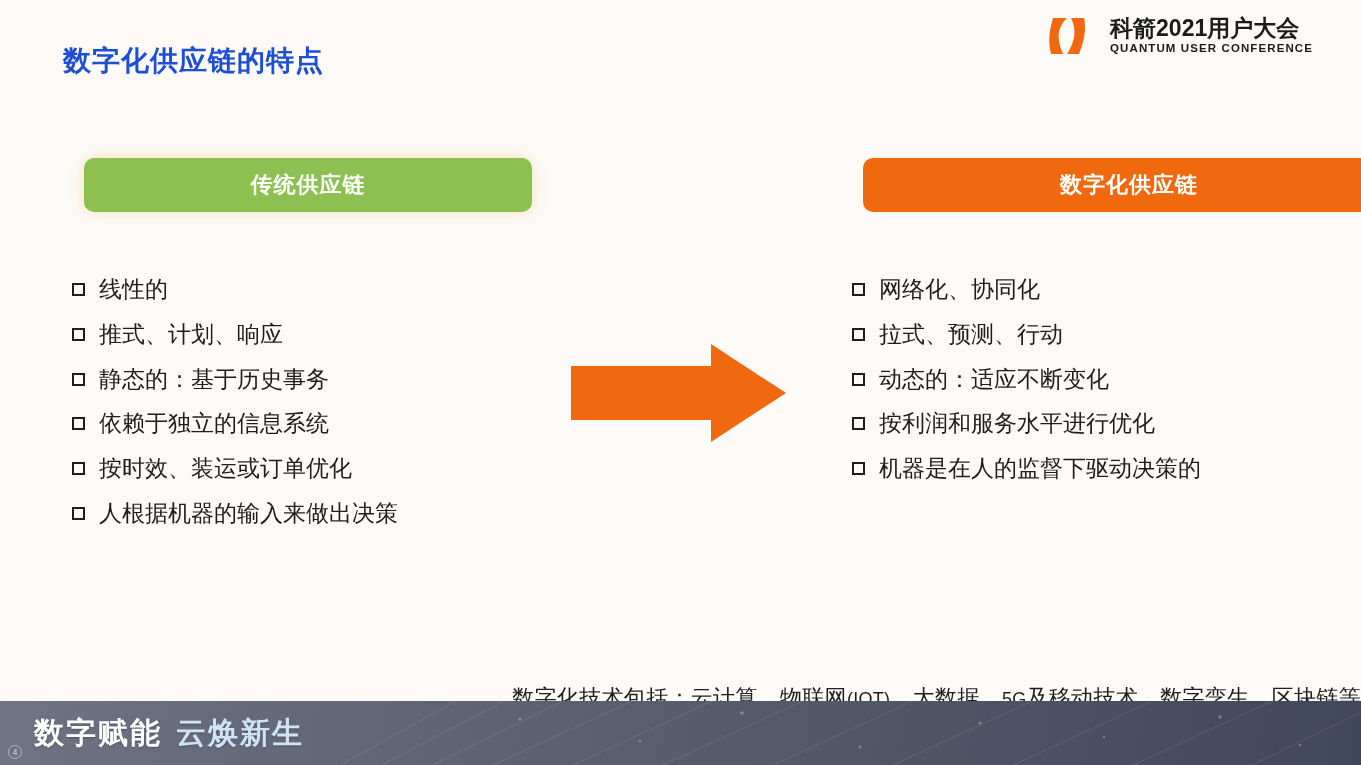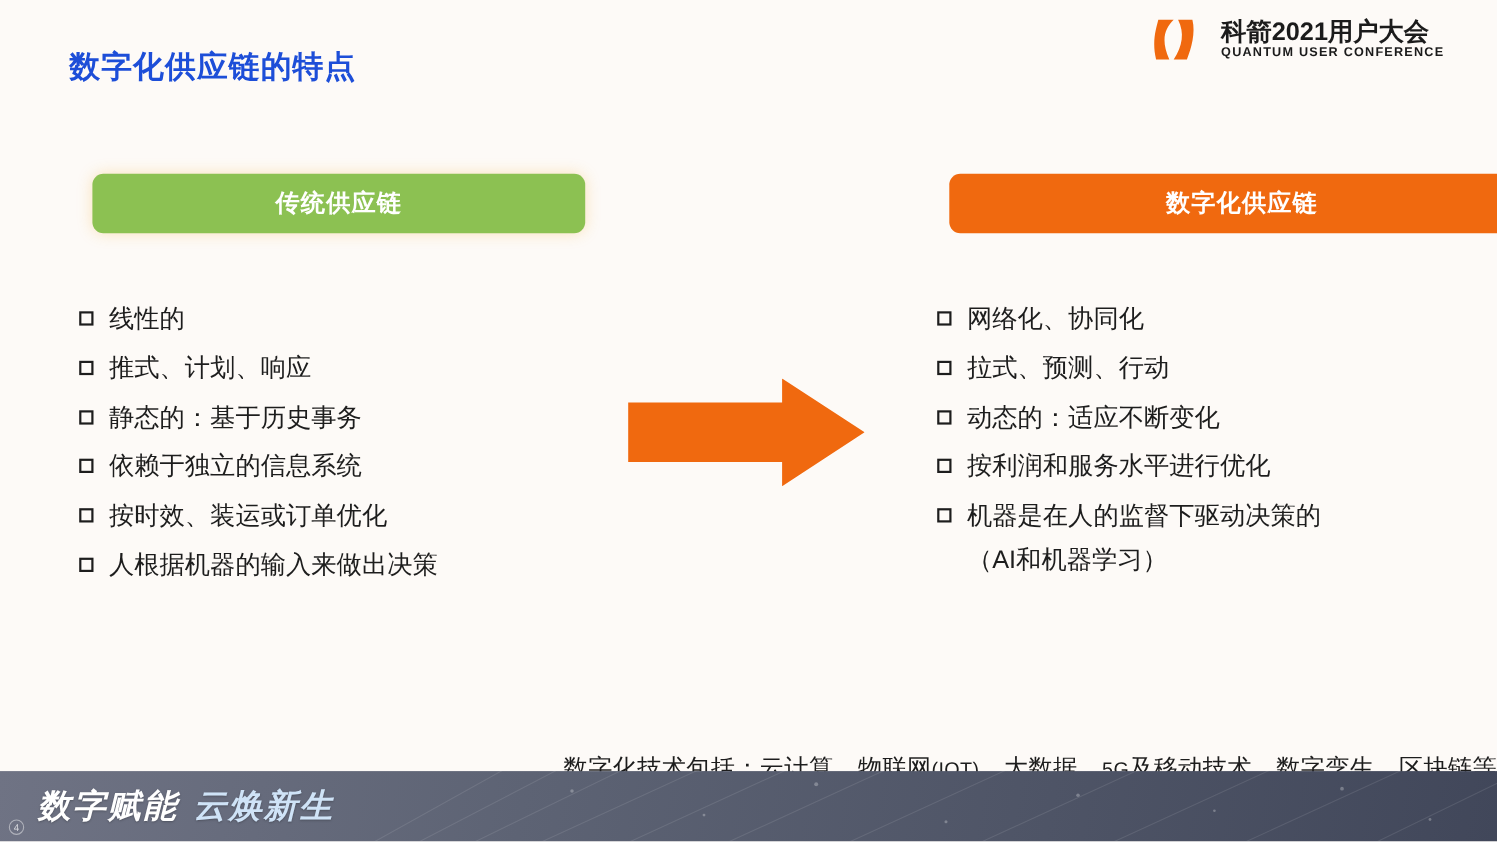--- a/index.html
+++ b/index.html
@@ -158,21 +158,20 @@
     inset: 0;
     opacity: 0.5;
   }
   .band-text {
     position: absolute;
     left: 34px;
     top: 50%;
     transform: translateY(-50%);
     font-size: 30px;
     font-weight: bold;
-    font-style: italic;
     color: #ffffff;
     letter-spacing: 2px;
     display: flex;
     align-items: center;
     gap: 14px;
     text-shadow: 0 1px 2px rgba(0,0,0,0.25);
   }
   .band-text .accent { color: #cfe3f7; }
   .band-dot {
     position: absolute;
@@ -258,21 +257,20 @@
       <span class="txt">动态的：适应不断变化</span>
     </div>
     <div class="li">
       <span class="marker"></span>
       <span class="txt">按利润和服务水平进行优化</span>
     </div>
     <div class="li">
       <span class="marker"></span>
       <span class="txt">机器是在人的监督下驱动决策的</span>
     </div>
-    <div class="sub-line">（AI和机器学习）</div>
   </div>
 
   <div class="footnote">
     <span>数字化技术包括：</span><span>云计算、物联网</span><span class="small">(IOT)</span><span>、大数据、</span><span class="small">5G</span><span>及移动技术、数字孪生、区块链等</span>
   </div>
 
   <div class="band">
     <svg class="band-deco" width="1361" height="64" viewBox="0 0 1361 64" preserveAspectRatio="none">
       <g stroke="rgba(255,255,255,0.20)" fill="none" stroke-width="1">
         <path d="M330 70 L470 -8"></path>

